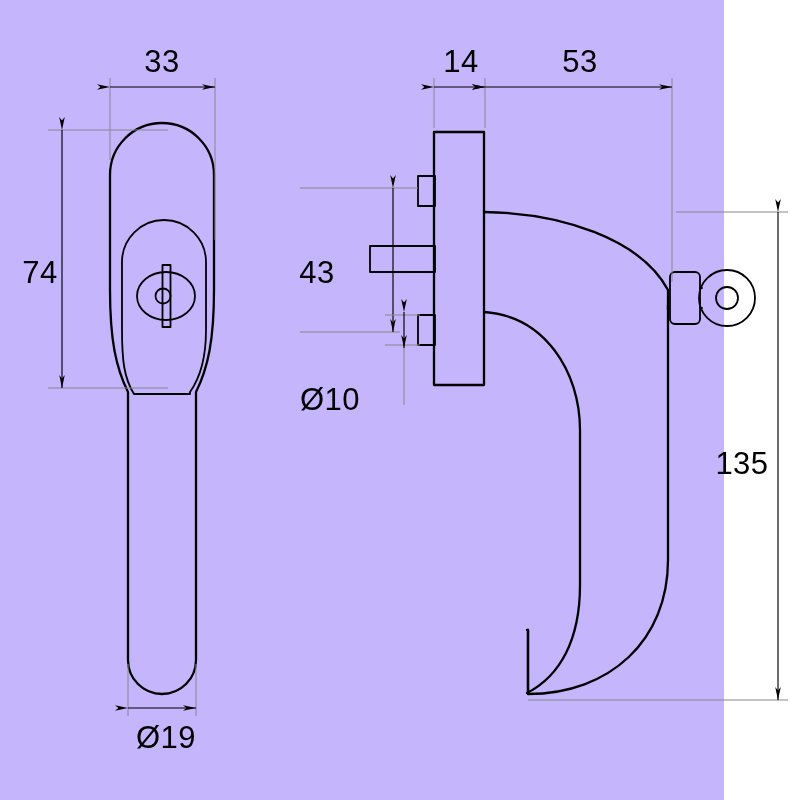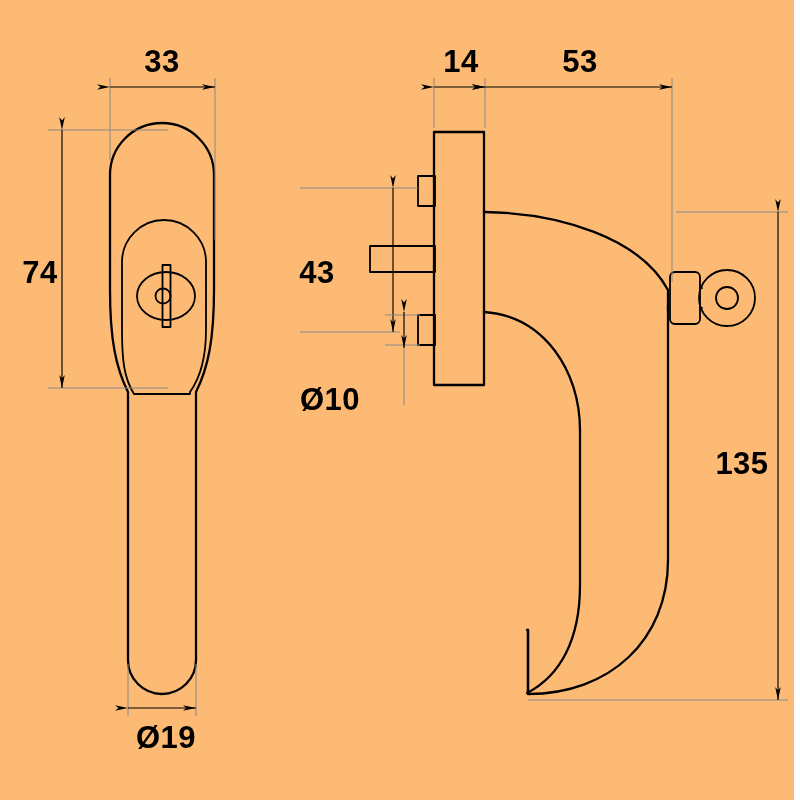--- a/index.html
+++ b/index.html
@@ -9,24 +9,23 @@
     background: #ffffff;
   }
   body {
     width: 800px;
     height: 800px;
     font-family: "Liberation Sans", sans-serif;
     overflow: hidden;
   }
   #drawing-root {
     position: relative;
-    width: 794px;
+    width: 724px;
     height: 800px;
-    background: #fdba74;
-    font-weight: bold;
+    background: #c4b5fd;
   }
   #drawing-svg {
     display: block;
     width: 800px;
     height: 800px;
   }
   .part-outline {
     fill: none;
     stroke: #000000;
     stroke-width: 2.3;

